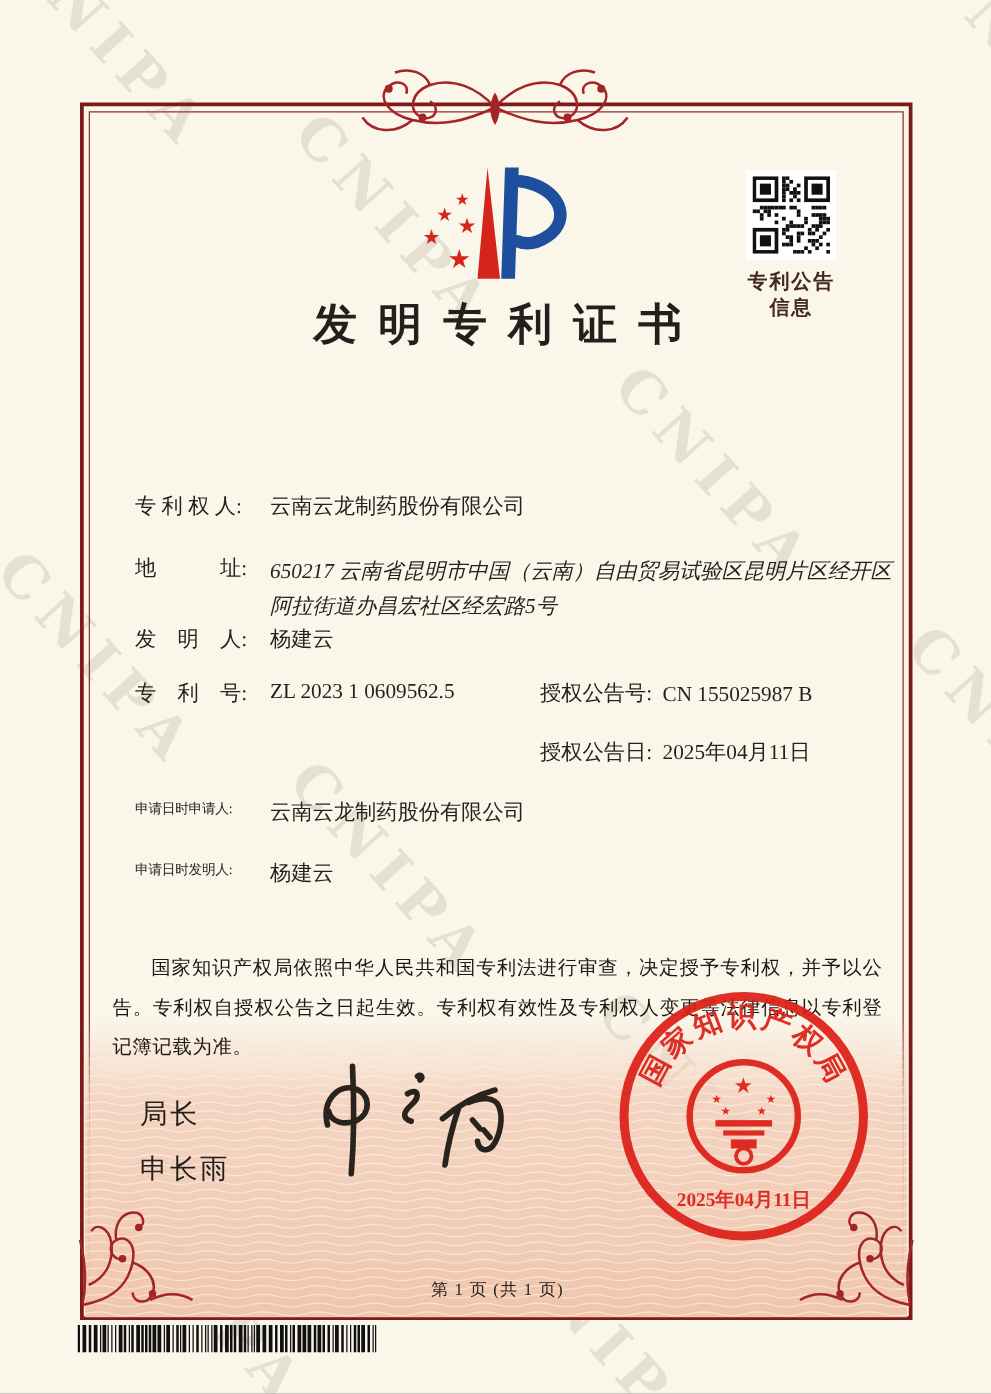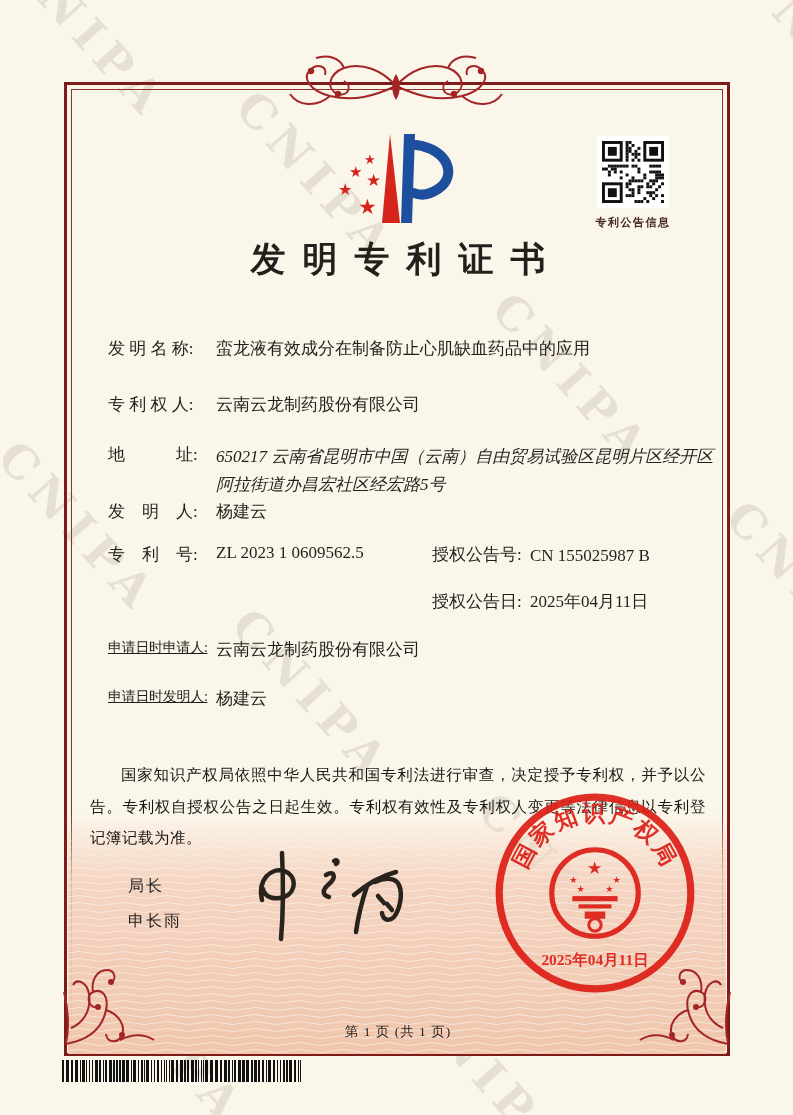--- a/index.html
+++ b/index.html
@@ -30,39 +30,39 @@
     border:3px solid var(--border-red);z-index:2;
   }
   .border-inner{
     position:absolute;left:71px;top:89px;width:652px;height:960px;
     border:1px solid var(--border-red2);z-index:2;
   }
   .cert-no{position:absolute;left:100px;top:133px;font-size:16.5px;letter-spacing:3px;z-index:4;}
   .logo{position:absolute;left:326px;top:124px;z-index:4;}
   .qr-box{position:absolute;left:590px;top:136px;width:86px;text-align:center;z-index:4;}
   .qr-white{background:#fff;padding:5px;display:inline-block;line-height:0;}
-  .qr-caption{margin-top:7px;font-size:11px;letter-spacing:1.5px;color:#44291f;font-weight:bold;}
+  .qr-caption{margin-top:7px;font-size:16px;letter-spacing:1.5px;color:#44291f;font-weight:bold;}
   .title{
     position:absolute;left:66px;top:236px;width:664px;text-align:center;
     font-size:35px;font-weight:bold;letter-spacing:17px;text-indent:17px;z-index:4;
   }
   .frow{position:absolute;left:108px;font-size:17px;z-index:4;display:flex;align-items:flex-start;}
   .frow-r{position:absolute;left:432px;font-size:17px;z-index:4;display:flex;align-items:flex-end;}
   .f-label{flex:none;width:104px;white-space:pre;}
-  .f-label.narrow{font-size:14px;letter-spacing:-0.3px;padding-top:1px;text-decoration:underline;}
+  .f-label.narrow{font-size:11px;letter-spacing:-0.3px;padding-top:1px;}
   .frow-r .f-label{width:94px;}
   .f-value{margin-left:4px;}
   .f-value.wrap{width:500px;line-height:27.5px;font-style:italic;}
   .legal{
     position:absolute;left:90px;top:759px;width:616px;z-index:4;
     font-size:15.5px;line-height:31.5px;text-indent:2em;letter-spacing:0.5px;
     text-align:justify;color:#1c1714;
   }
   .band{position:absolute;left:68px;top:814px;width:658px;height:240px;z-index:2;line-height:0;}
-  .sig-labels{position:absolute;left:128px;top:876px;z-index:4;font-size:16px;}
+  .sig-labels{position:absolute;left:112px;top:876px;z-index:4;font-size:22px;}
   .sig-labels div{margin-bottom:14px;letter-spacing:2px;}
   .sig-svg{position:absolute;left:238px;top:842px;z-index:4;}
   .seal{position:absolute;left:492px;top:790px;z-index:5;opacity:0.93;}
   .orn-corner{position:absolute;z-index:3;line-height:0;}
   .orn-bl{left:60px;top:930px;}
   .orn-br{left:624px;top:930px;transform:scaleX(-1);}
   .orn-top{position:absolute;left:270px;top:44px;z-index:3;line-height:0;}
   .footer{
     position:absolute;left:66px;top:1023px;width:664px;text-align:center;
     font-size:13.5px;letter-spacing:1px;z-index:4;
@@ -227,24 +227,20 @@
           <rect x="0" y="42" width="21" height="21" fill="#111"></rect>
           <rect x="3" y="45" width="15" height="15" fill="#fff"></rect>
           <rect x="6" y="48" width="9" height="9" fill="#111"></rect>
         </svg>
     </span>
     <div class="qr-caption">专利公告信息</div>
   </div>
 
   <div class="title">发明专利证书</div>
 
-  <div class="frow" style="top:337px">
-    <span class="f-label">发 明 名 称:</span>
-    <span class="f-value">蛮龙液有效成分在制备防止心肌缺血药品中的应用</span>
-  </div>
   <div class="frow" style="top:393px">
     <span class="f-label">专 利 权 人:</span>
     <span class="f-value">云南云龙制药股份有限公司</span>
   </div>
   <div class="frow" style="top:443px">
     <span class="f-label">地　　　址:</span>
     <span class="f-value wrap">650217 云南省昆明市中国（云南）自由贸易试验区昆明片区经开区阿拉街道办昌宏社区经宏路5号</span>
   </div>
   <div class="frow" style="top:500px">
     <span class="f-label">发　明　人:</span>

